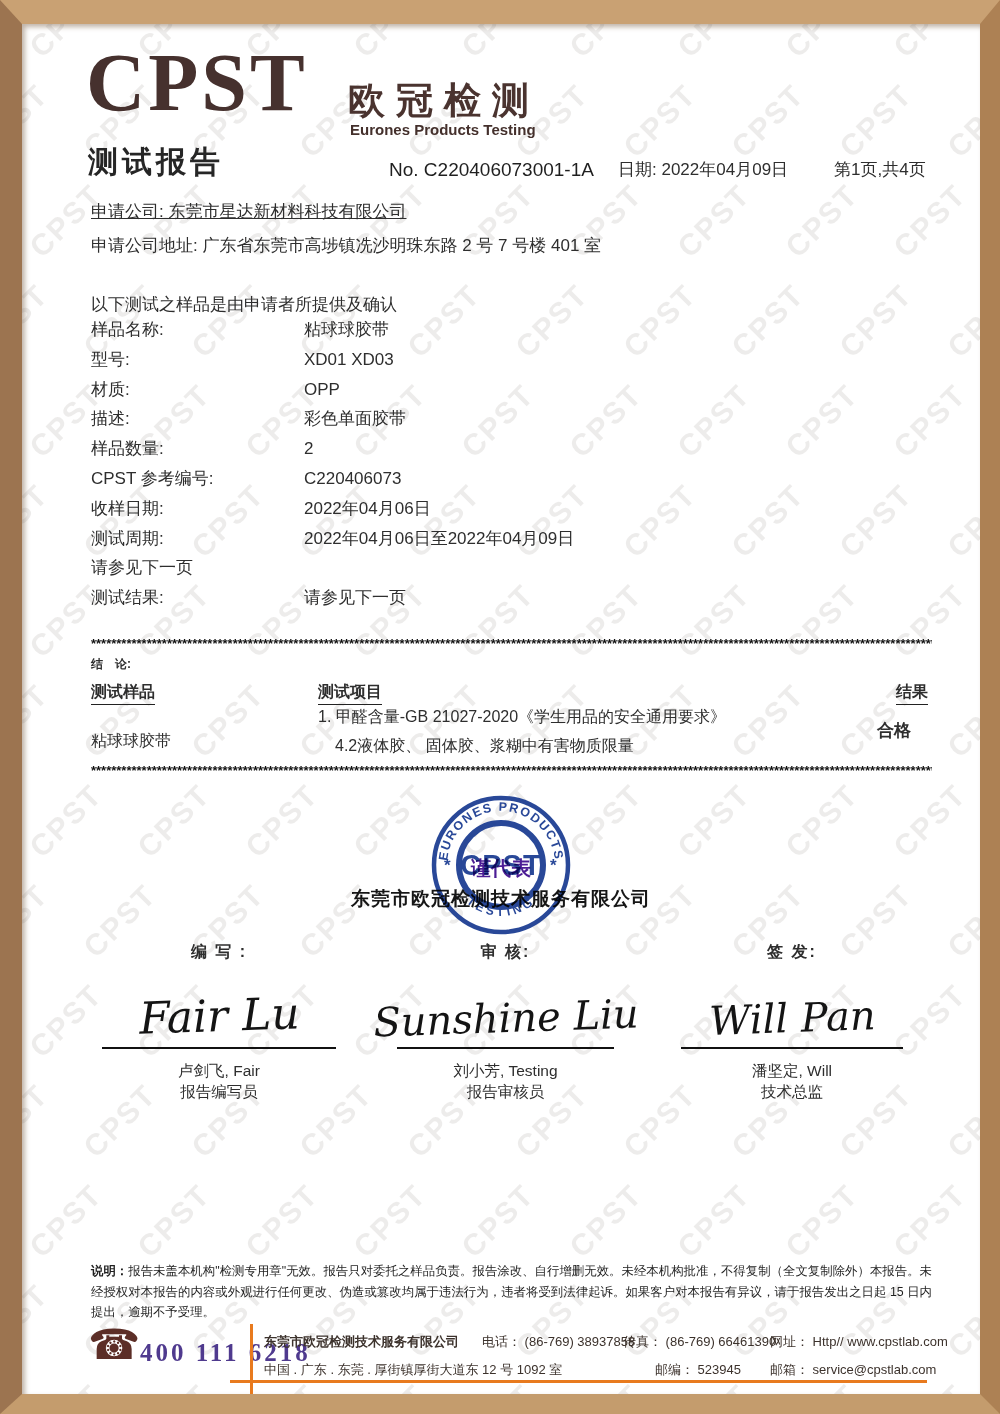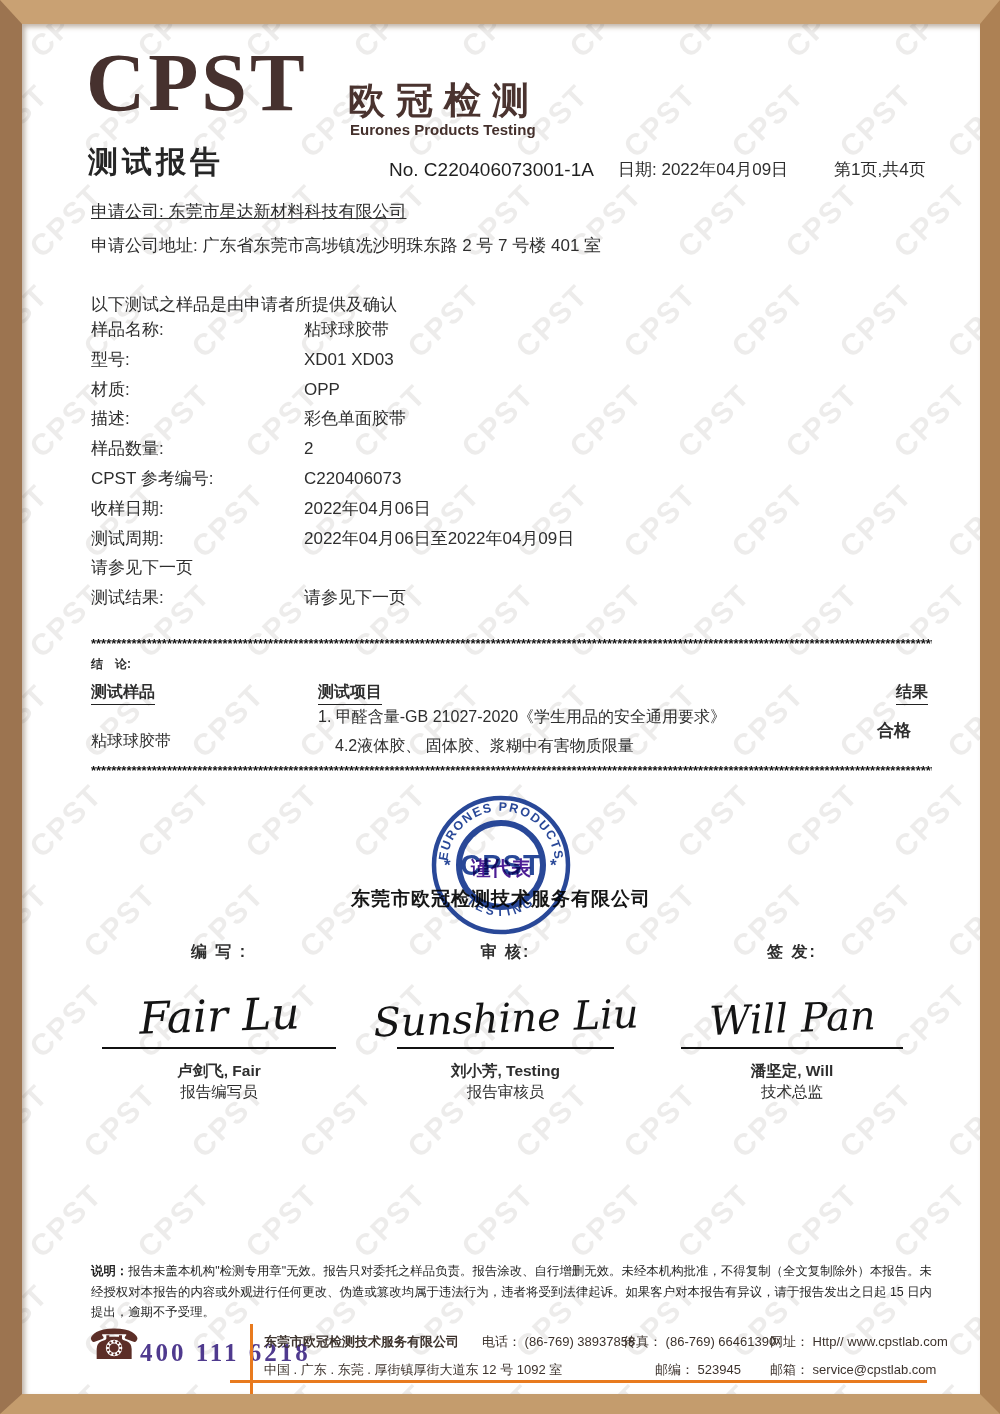--- a/index.html
+++ b/index.html
@@ -52,21 +52,21 @@
   .sig-col{top:918px;text-align:center;}
   .sig-col.c1{left:80px;width:234px;}
   .sig-col.c2{left:375px;width:217px;}
   .sig-col.c3{left:659px;width:222px;}
   .sig-label{font-size:16px;font-weight:bold;letter-spacing:2px;white-space:pre;}
   .sig-script{height:72px;margin-top:6px;display:flex;align-items:flex-end;justify-content:center;
       font-family:"DejaVu Serif",serif;font-style:italic;font-size:40px;color:#141414;
       transform:rotate(-2deg);white-space:nowrap;}
   .c1 .sig-script{font-size:44px;}
   .sig-rule{height:0;border-bottom:2.4px solid #111;margin-top:6px;}
-  .sig-name{margin-top:12px;font-size:15.5px;font-weight:bold;}
+  .sig-name{margin-top:12px;font-size:15.5px;}
   .sig-title{font-size:15.5px;}
   .footnote{left:69px;top:1237px;width:841px;font-size:12.4px;line-height:20.5px;
       color:#1f1f1f;text-align:justify;}
   .footnote b{font-weight:bold;}
   .phone-icon{left:66px;top:1300px;font-size:42px;line-height:42px;color:#5c2e27;}
   .hotline{left:118px;top:1315px;font-size:25px;font-weight:bold;color:#4f3a8e;letter-spacing:3px;
       font-family:"Liberation Serif",serif;}
   .vline{left:228px;top:1300px;width:2.5px;height:78px;background:#e87a1e;}
   .hline{left:208px;top:1356px;width:697px;height:2.5px;background:#e87a1e;}
   .cinfo{font-size:13px;color:#3c322c;white-space:nowrap;}

